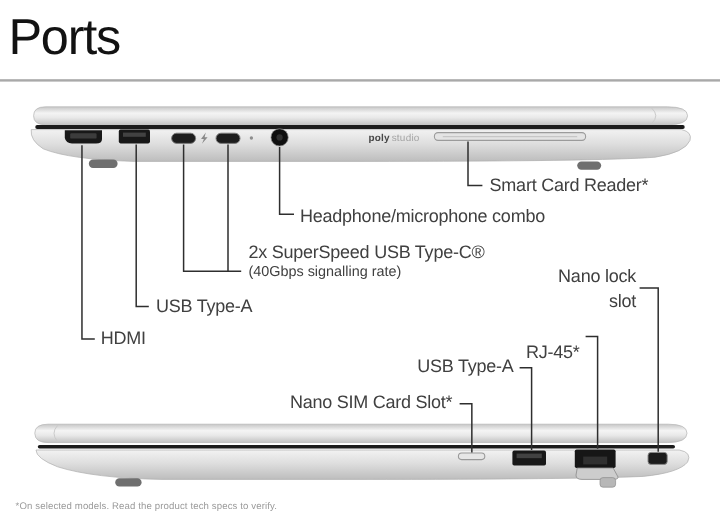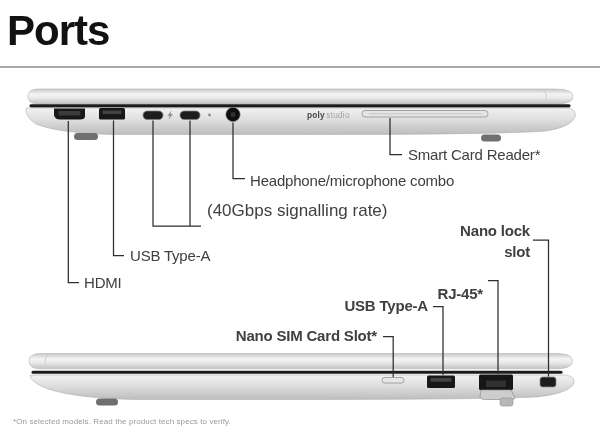--- a/index.html
+++ b/index.html
@@ -2,32 +2,32 @@
 <html><head>
 <meta charset="utf-8">
 <style>
   html,body{margin:0;padding:0;}
   body{
     width:600px;height:441px;position:relative;background:#ffffff;
     font-family:"Liberation Sans",sans-serif;overflow:hidden;
   }
   .page-title{
     position:absolute;left:7px;top:6px;font-size:42px;line-height:50px;
-    letter-spacing:-1px;color:#121212;font-weight:700;
+    letter-spacing:-1px;color:#121212;font-weight:400;
   }
   .divider{
     position:absolute;left:0;top:66px;width:600px;height:1.5px;background:#a9a9a9;
   }
   .scene{position:absolute;left:0;top:0;}
   .label{
     position:absolute;font-size:15px;line-height:16px;color:#404040;
     white-space:nowrap;letter-spacing:-0.2px;
   }
-  .label .sub{font-size:17px;line-height:13px;letter-spacing:0;margin-top:1px;}
-  .label.right-align{text-align:right;font-weight:bold;}
+  .label .sub{font-size:12px;line-height:13px;letter-spacing:0;margin-top:1px;}
+  .label.right-align{text-align:right;}
   .nano-lock{line-height:21px;}
   .footnote{
     position:absolute;left:13px;top:417px;font-size:8px;color:#9a9a9a;
     letter-spacing:0.1px;
     text-align:center;
   }
 </style>
 </head>
 <body>
 
@@ -113,20 +113,21 @@
     <path d="M488,280.5 H498 V374"></path>
     <path d="M533,240 H548.5 V376.5"></path>
   </g>
 </svg>
 
 <div class="label" style="left:84px;top:275px">HDMI</div>
 
 <div class="label" style="left:130px;top:248px">USB Type-A</div>
 
 <div class="label" style="left:207px;top:203px">
+  <div>2x SuperSpeed USB Type-C®</div>
   <div class="sub">(40Gbps signalling rate)</div>
 </div>
 
 <div class="label" style="left:250px;top:173px">Headphone/microphone combo</div>
 
 <div class="label" style="left:408px;top:147px">Smart Card Reader*</div>
 
 <div class="label right-align" style="right:223px;top:328px">Nano SIM Card Slot*</div>
 
 <div class="label right-align" style="right:172px;top:298px">USB Type-A</div>

